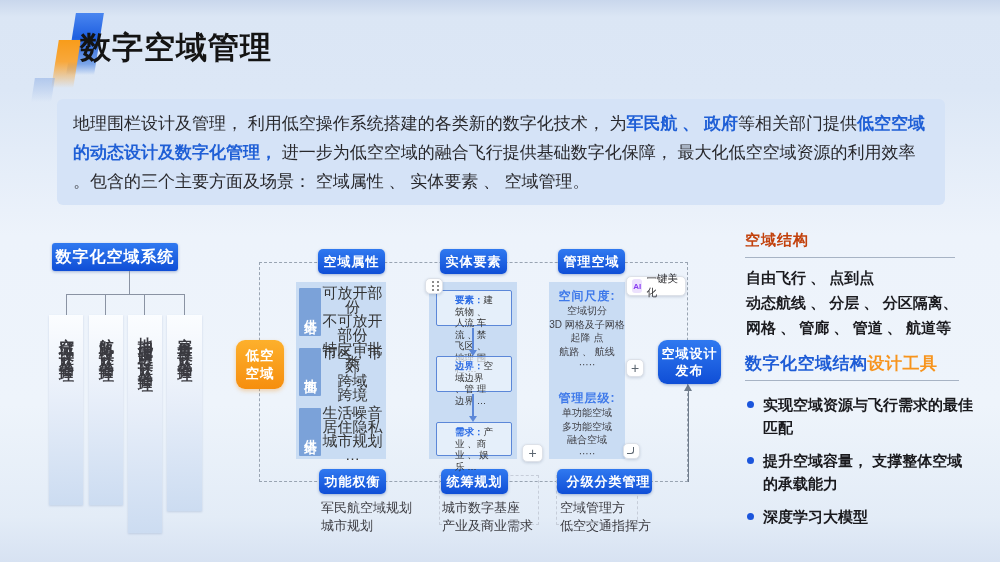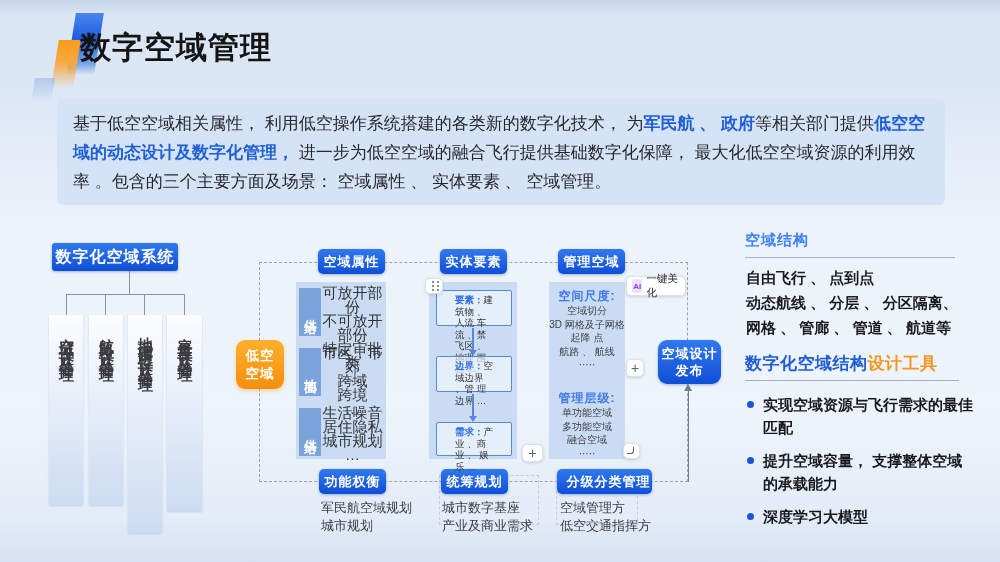--- a/index.html
+++ b/index.html
@@ -112,42 +112,42 @@
     font-size:8px; font-weight:bold; display:flex; align-items:center; justify-content:center; }
   .ailabel { font-size:10.5px; color:#26262a; font-weight:500; }
   .plus { font-size:14px; color:#5c6670; }
   .plus-r { left:626px; top:359px; width:18px; height:18px; }
   .plus-b { left:522px; top:444px; width:21px; height:18px; }
   .resize { left:623px; top:443px; width:17px; height:16px; }
   .corner { width:7px; height:7px; border-right:1.5px solid #5c6670; border-bottom:1.5px solid #5c6670;
     border-bottom-right-radius:3px; margin:-2px 2px 0 0; }
 
   
-  .rh-structure { left:745px; top:231px; font-size:15px; font-weight:bold; color:#3b82f6; letter-spacing:1px; }
+  .rh-structure { left:745px; top:231px; font-size:15px; font-weight:bold; color:#c2410c; letter-spacing:1px; }
   .rdiv { height:1px; background:#a7b3c4; }
   .rdiv1 { left:745px; top:257px; width:210px; }
   .rtext { left:746px; top:265px; width:222px; font-size:15px; line-height:25px; color:#1b1b1f; font-weight:600; }
   .rh-tools { left:745px; top:352px; font-size:17px; font-weight:bold; letter-spacing:0.5px; }
   .rh-tools .blue { color:#1e5cd6; } .rh-tools .orange { color:#f7941d; }
   .rdiv2 { left:745px; top:380px; width:214px; }
   .bullet-row { left:745px; width:230px; display:flex; }
   .br1 { top:393px; } .br2 { top:449px; } .br3 { top:505px; }
   .dot { width:7px; height:7px; border-radius:50%; background:#1b55dc; margin:8px 9px 0 2px; flex:none; }
   .btext { width:212px; font-size:15px; line-height:23px; color:#19191d; font-weight:600; }
 </style>
 </head>
 <body>
 
 <div class="abs deco-blue"></div>
 <div class="abs deco-orange"></div>
 <div class="abs deco-ghost"></div>
 <h1 class="abs page-title">数字空域管理</h1>
 
 <div class="abs intro">
-  <span>基于低空空域相关属性， 利用低空操作系统搭建的各类新的数字化技术， 为</span><span class="hl">军民航 、 政府</span><span>等相关部门提供</span><span class="hl">低空空域的动态设计及数字化管理，</span><span> 进一步为低空空域的融合飞行提供基础数字化保障， 最大化低空空域资源的利用效率 。包含的三个主要方面及场景： 空域属性 、 实体要素 、 空域管理。</span>
+  <span>地理围栏设计及管理， 利用低空操作系统搭建的各类新的数字化技术， 为</span><span class="hl">军民航 、 政府</span><span>等相关部门提供</span><span class="hl">低空空域的动态设计及数字化管理，</span><span> 进一步为低空空域的融合飞行提供基础数字化保障， 最大化低空空域资源的利用效率 。包含的三个主要方面及场景： 空域属性 、 实体要素 、 空域管理。</span>
 </div>
 
 <div class="abs pill org-root">数字化空域系统</div>
 <div class="abs cline org-stem"></div>
 <div class="abs cline org-hbar"></div>
 <div class="abs cline org-stub1"></div>
 <div class="abs cline org-stub2"></div>
 <div class="abs cline org-stub3"></div>
 <div class="abs cline org-stub4"></div>
 <div class="abs vbar col1">

